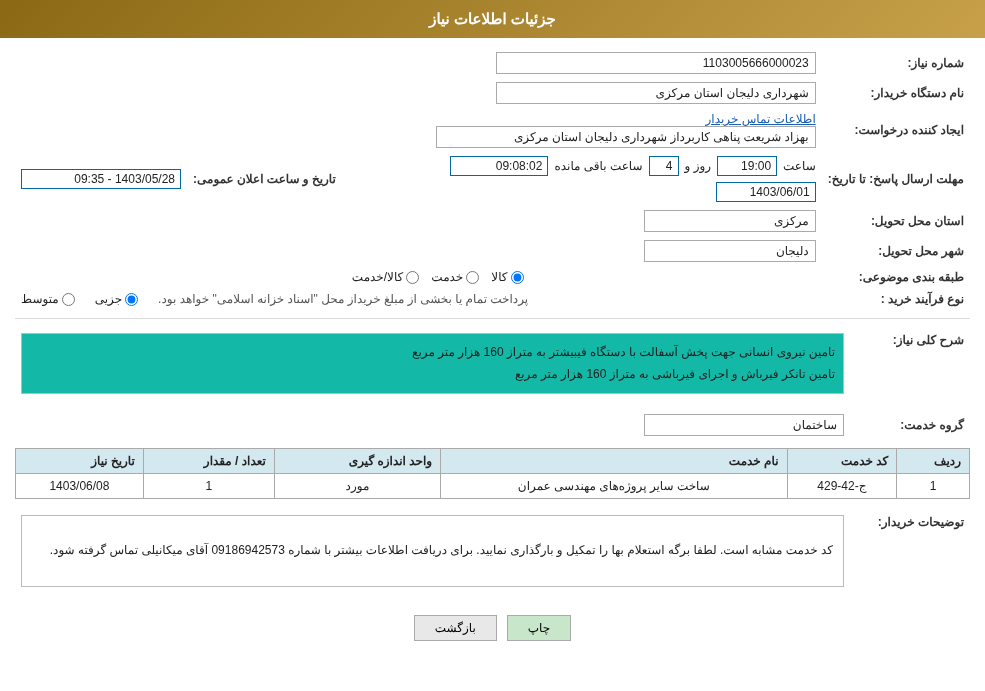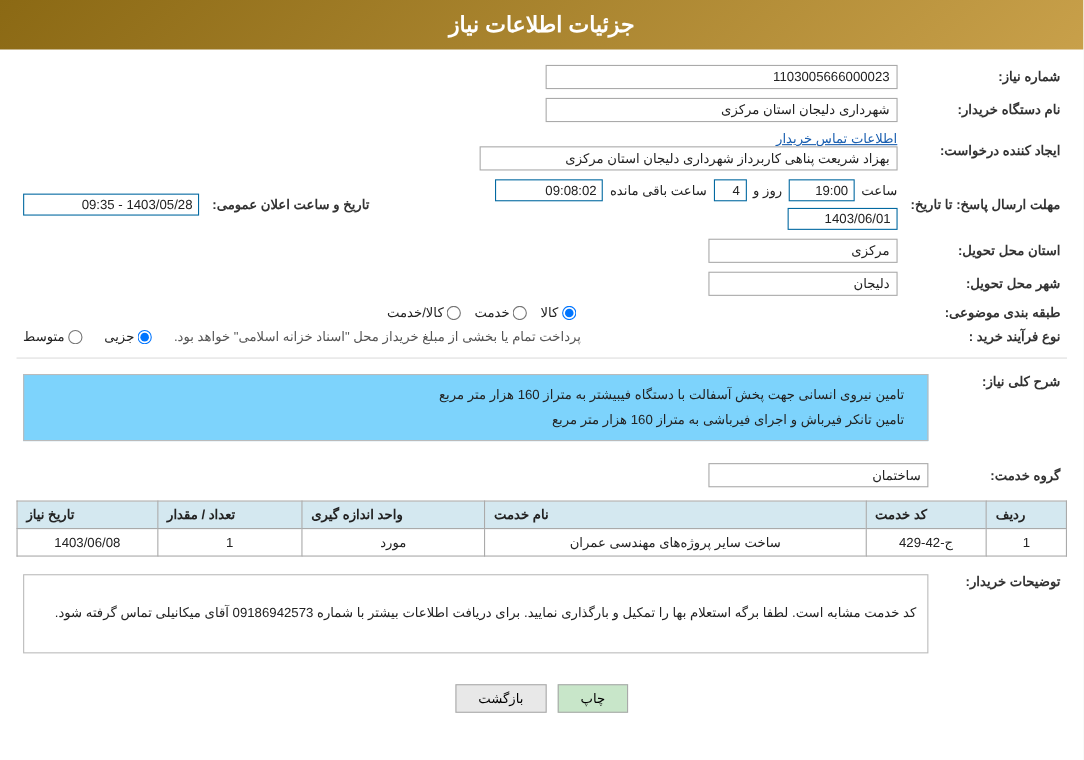--- a/index.html
+++ b/index.html
@@ -14,21 +14,21 @@
       width: 985px;
       min-height: 691px;
       background: #fff;
       margin: 0 auto;
     }
     .header {
       background: linear-gradient(135deg, #8B6914, #c8a04a);
       color: #fff;
       text-align: center;
       padding: 10px 0;
-      font-size: 20px;
+      font-size: 15px;
       font-weight: bold;
     }
     .content {
       padding: 10px 15px;
     }
     .info-table {
       width: 100%;
       border-collapse: collapse;
       margin-bottom: 8px;
     }
@@ -77,38 +77,38 @@
       border: 1px solid #ccc;
       padding: 5px 10px;
       font-weight: bold;
       color: #333;
       text-align: right;
       margin: 8px 0 4px 0;
       font-size: 13px;
     }
     .desc-box {
       border: 1px solid #bbb;
-      padding: 8px 21px;
-      background: #7dd3fc;
+      padding: 8px 8px;
+      background: #14b8a6;
       text-align: right;
       line-height: 1.8;
       min-height: 60px;
       margin: 4px 0;
     }
     .services-table {
       width: 100%;
       border-collapse: collapse;
       margin: 8px 0;
       font-size: 12px;
     }
     .services-table th {
       background: #d4e8f0;
       border: 1px solid #aaa;
       padding: 5px 8px;
-      text-align: left;
+      text-align: right;
       font-weight: bold;
     }
     .services-table td {
       border: 1px solid #aaa;
       padding: 5px 8px;
       text-align: center;
     }
     .services-table tr:nth-child(even) td {
       background: #f9f9f9;
     }

